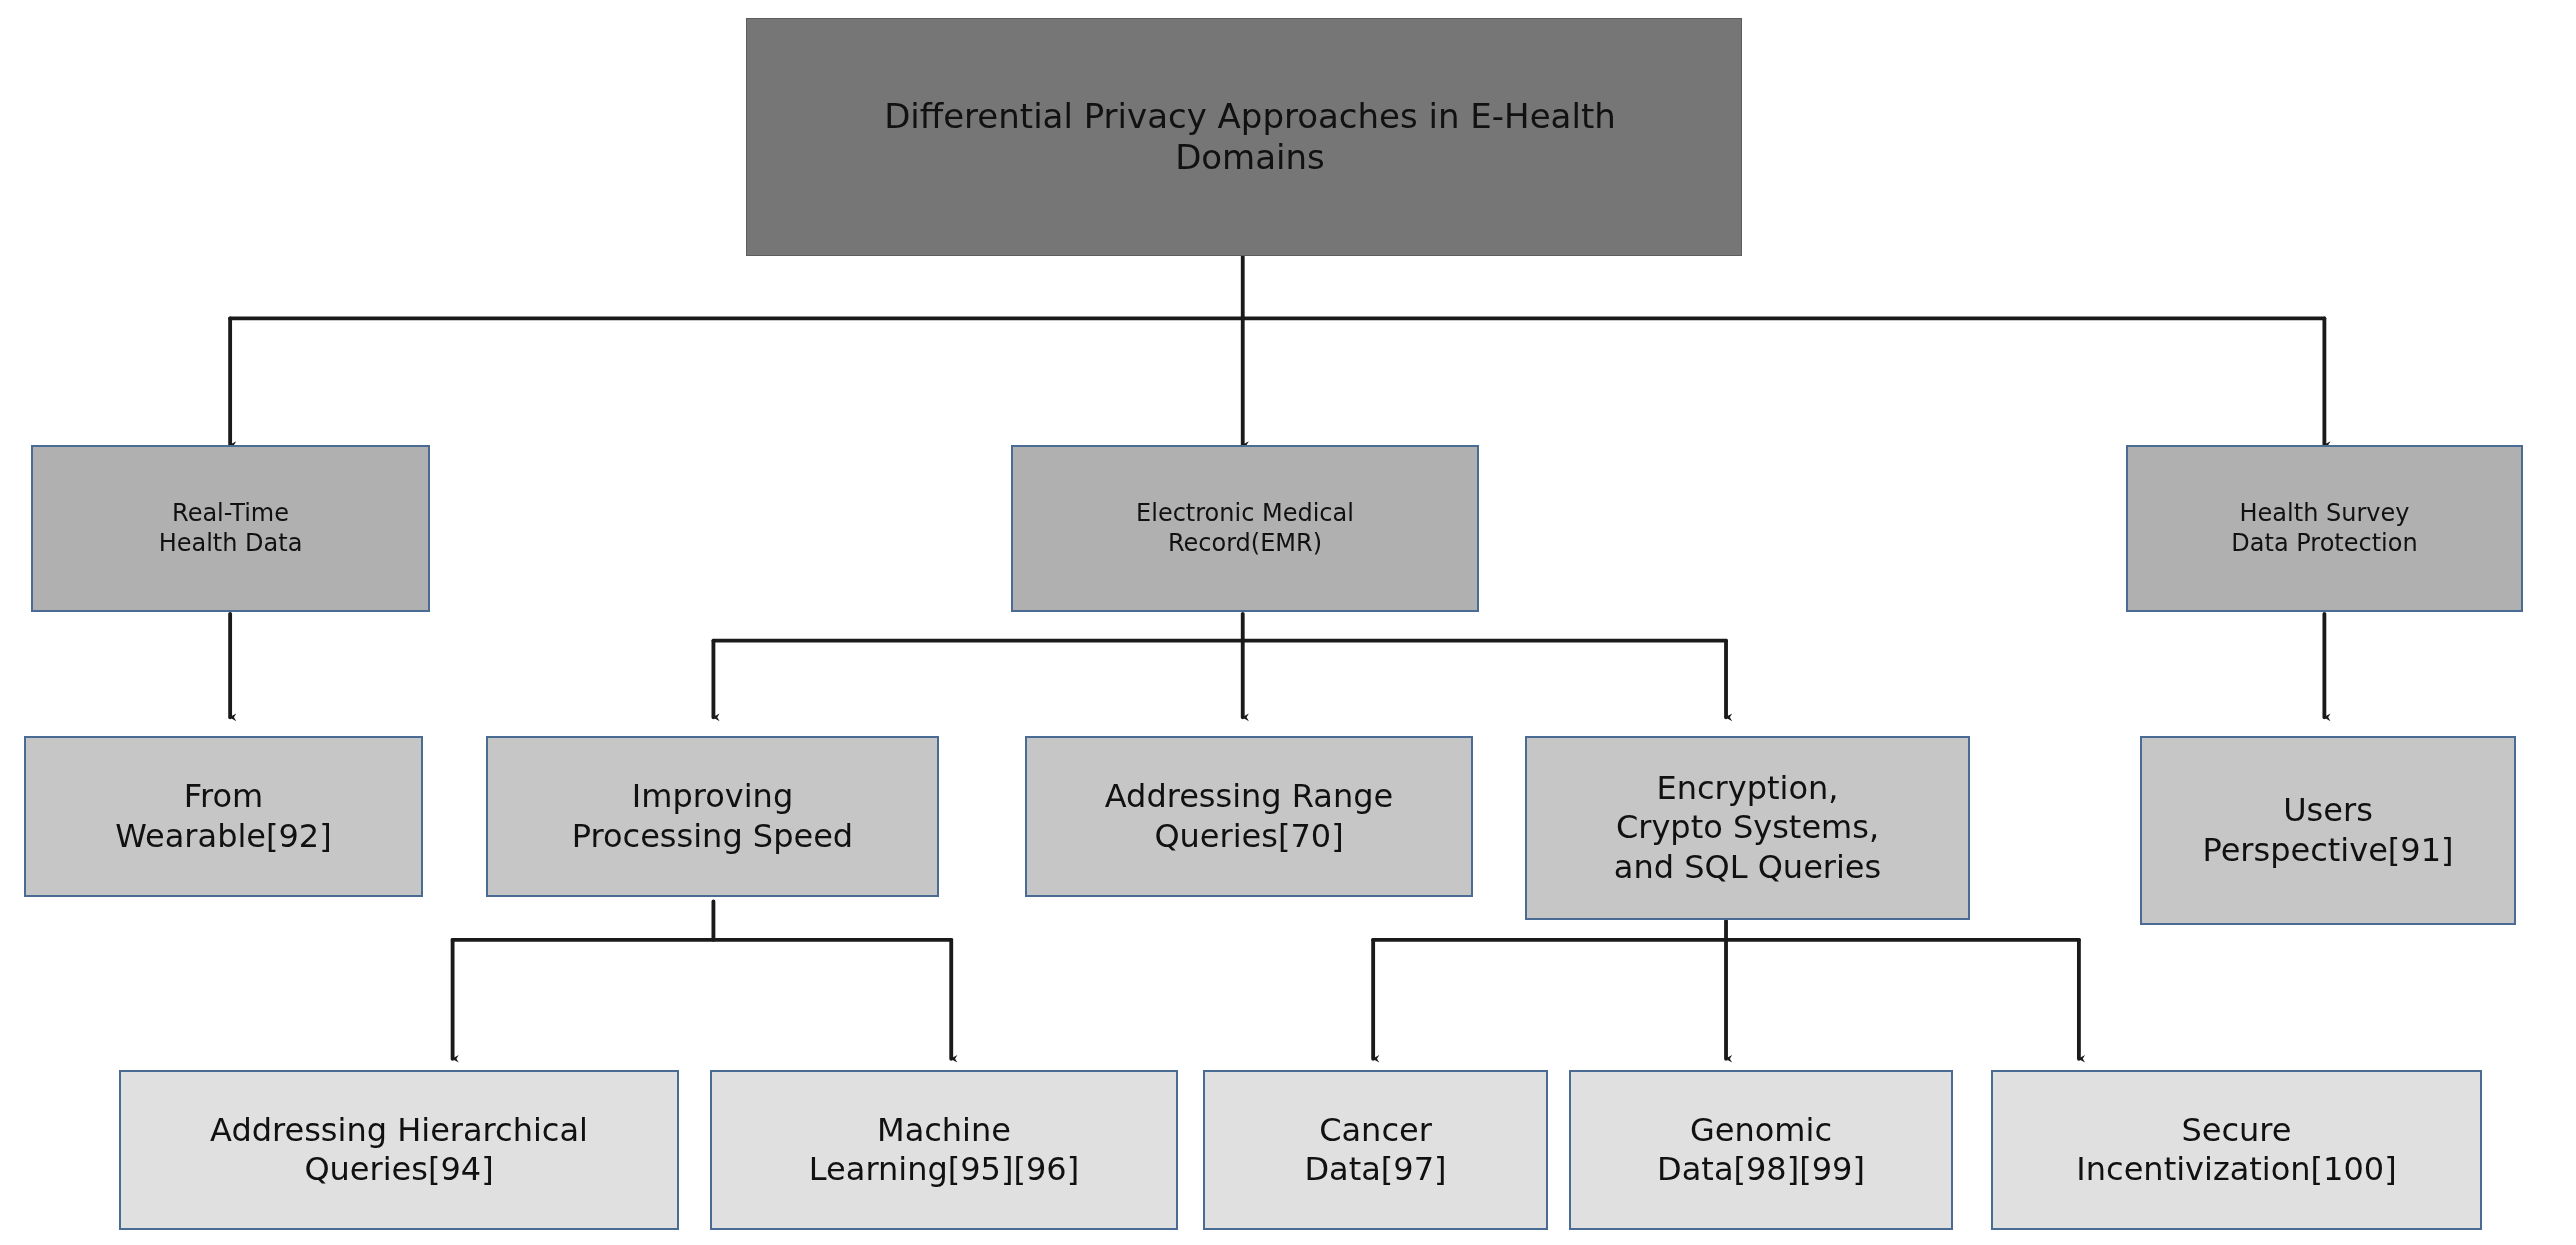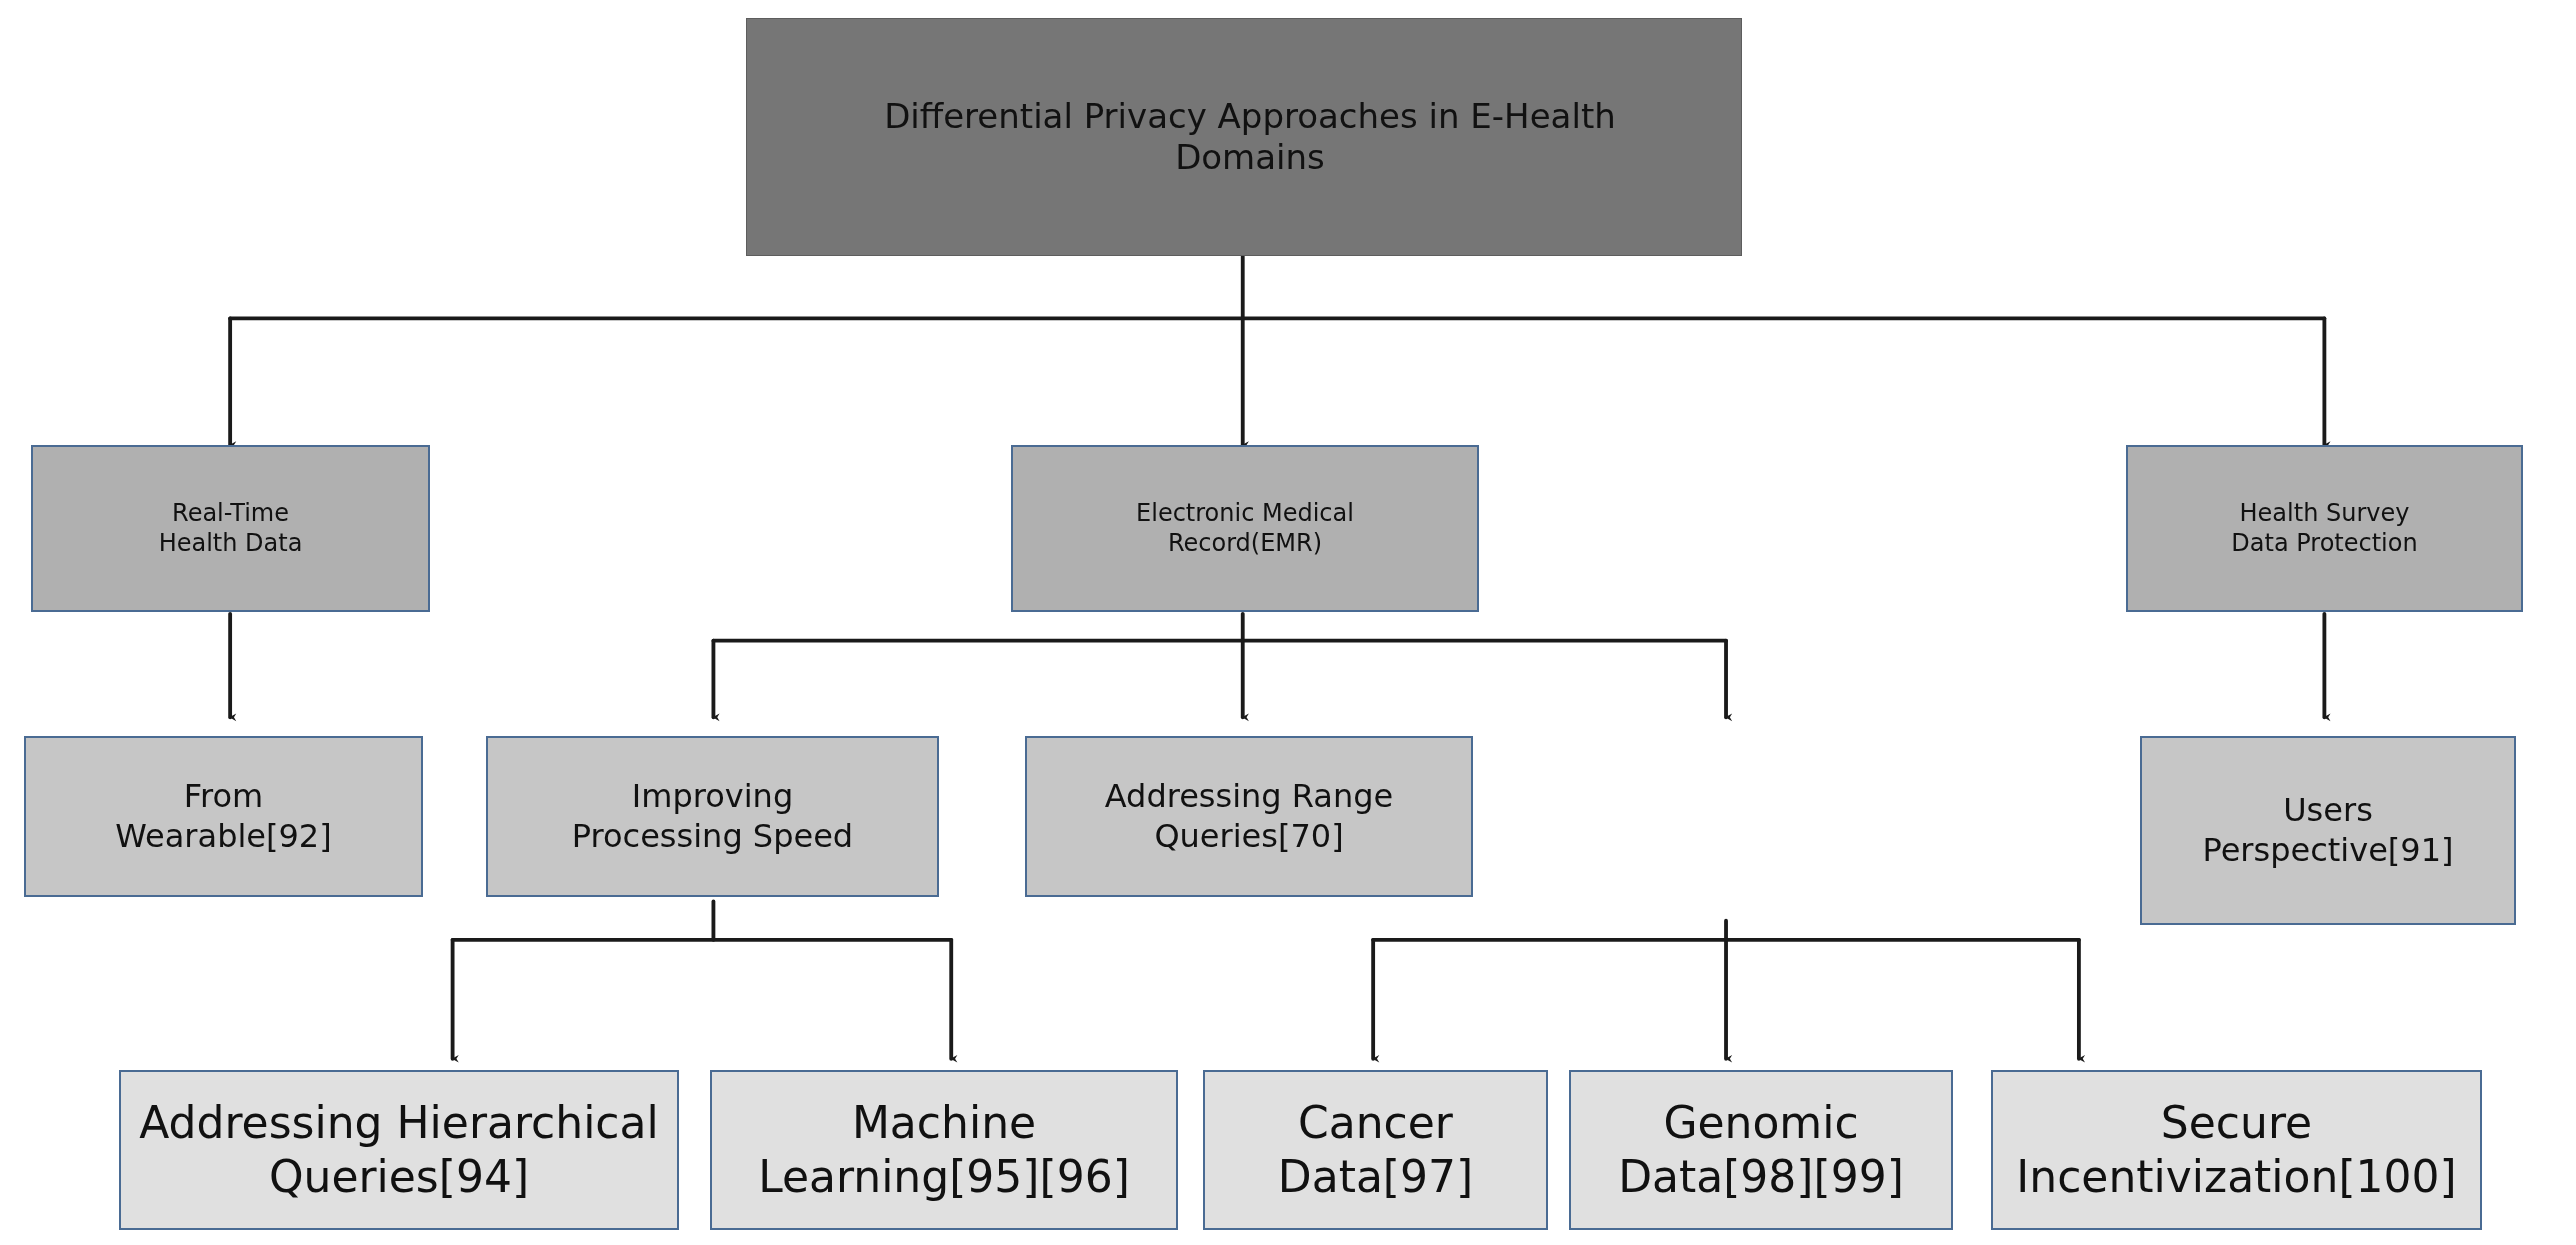--- a/index.html
+++ b/index.html
@@ -53,21 +53,21 @@
     font-size: 24px;
   }
   .lvl2 {
     background: #c6c6c6;
     border: 2.3px solid #4a6b93;
     font-size: 32px;
   }
   .lvl3 {
     background: #e0e0e0;
     border: 2.3px solid #4a6b93;
-    font-size: 44px;
+    font-size: 32px;
   }
 </style>
 </head>
 <body>
 
 <div id="canvas">
 
   <svg class="connectors" viewBox="0 0 3358 1624">
     <defs>
       <marker id="arrow" markerWidth="12" markerHeight="12" refX="6" refY="9" orient="auto" markerUnits="userSpaceOnUse">
@@ -136,20 +136,25 @@
   <div class="node lvl2" style="left:486px; top:736px; width:453px; height:161px;">
     <span class="label">Improving
 Processing Speed</span>
   </div>
 
   <div class="node lvl2" style="left:1025px; top:736px; width:448px; height:161px;">
     <span class="label">Addressing  Range
 Queries[70]</span>
   </div>
 
+  <div class="node lvl2" style="left:1525px; top:736px; width:445px; height:184px;">
+    <span class="label">Encryption,
+Crypto Systems,
+and SQL Queries</span>
+  </div>
 
   <div class="node lvl2" style="left:2140px; top:736px; width:376px; height:189px;">
     <span class="label">Users
 Perspective[91]</span>
   </div>
 
   <div class="node lvl3" style="left:119px; top:1070px; width:560px; height:160px;">
     <span class="label">Addressing Hierarchical
 Queries[94]</span>
   </div>

